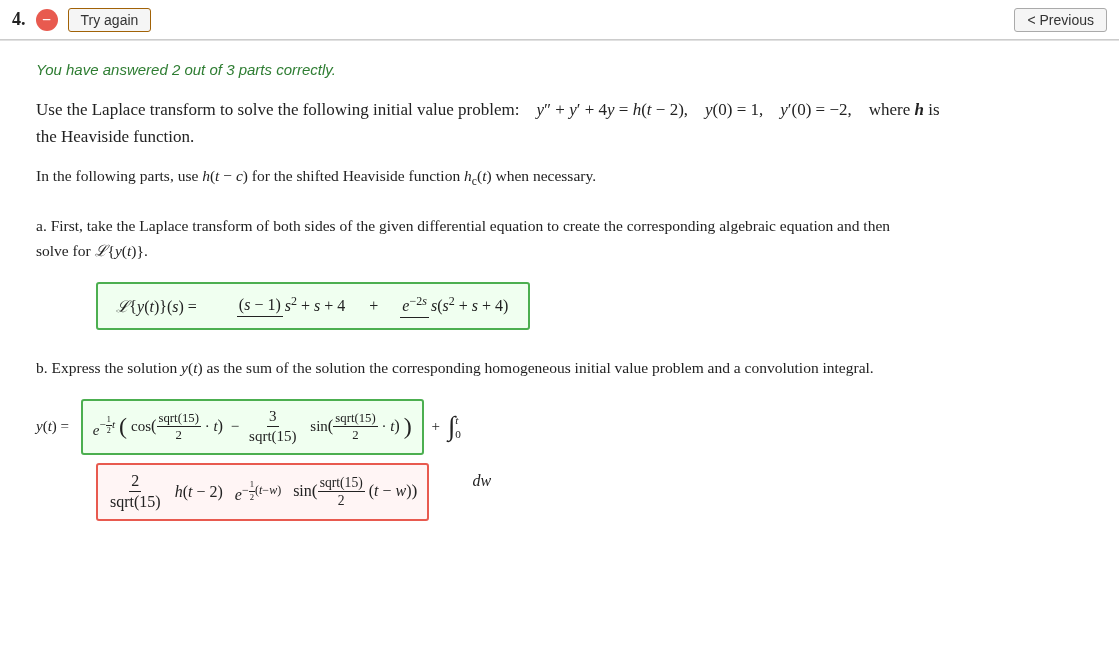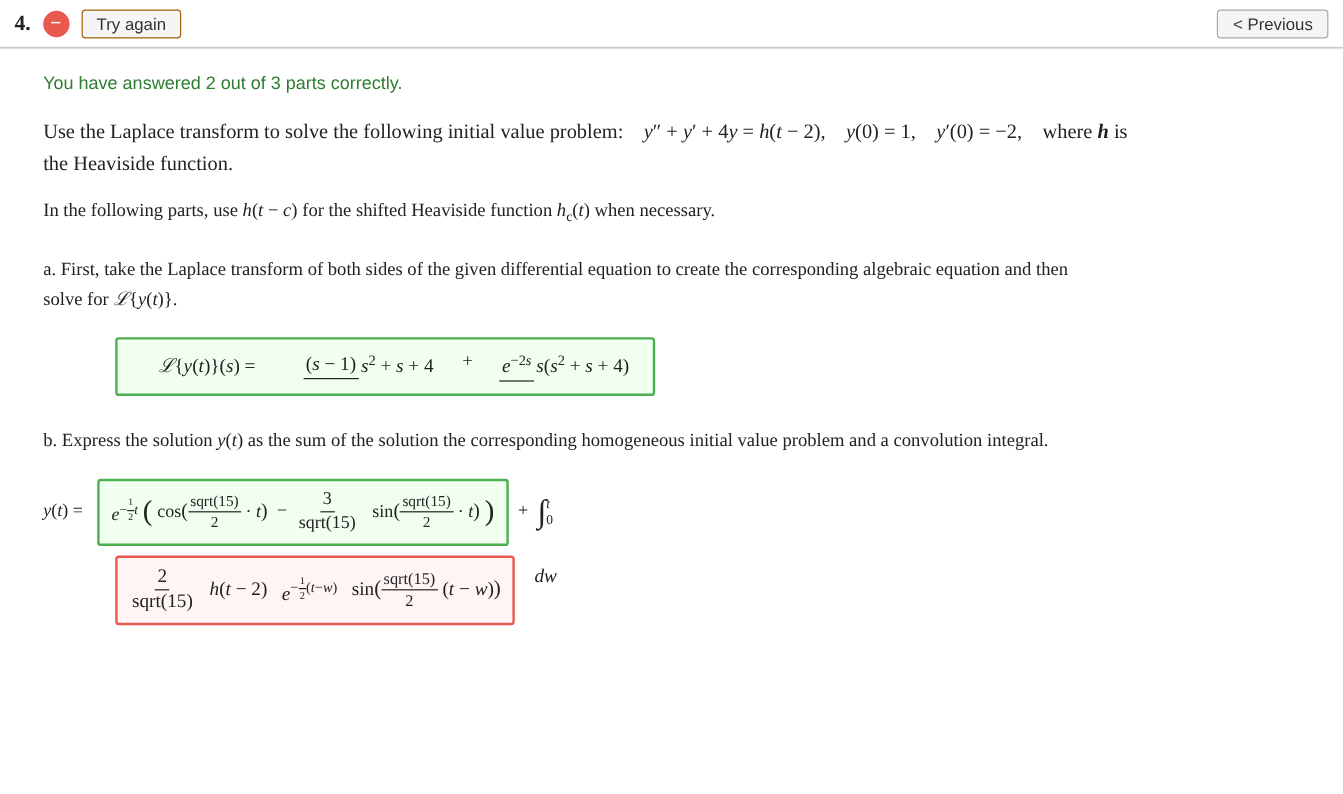--- a/index.html
+++ b/index.html
@@ -63,20 +63,21 @@
       color: #333;
     }
     .main-content {
       padding: 20px 36px 20px 36px;
     }
     .status-text {
       color: #2e7d32;
       font-family: Arial, sans-serif;
       font-size: 15px;
       margin-bottom: 18px;
+      font-style: italic;
     }
     .problem-statement {
       font-size: 17px;
       margin-bottom: 14px;
       line-height: 1.6;
     }
     .note-text {
       font-size: 15.5px;
       margin-bottom: 22px;
       line-height: 1.6;
@@ -92,24 +93,24 @@
     .formula-box {
       display: inline-block;
       border: 2px solid #4caf50;
       background: #f0fff0;
       border-radius: 3px;
       padding: 10px 18px;
       margin: 8px 0 8px 60px;
     }
     .math-block {
       display: flex;
+      align-items: center;
       gap: 18px;
       font-family: 'Times New Roman', Times, serif;
       font-size: 16px;
-      margin-left: 16px;
     }
     
     .frac {
       display: inline-flex;
       align-items: center;
       vertical-align: middle;
       font-family: 'Times New Roman', Times, serif;
     }
     .frac-num {
       border-bottom: 1px solid #222;
@@ -282,18 +283,18 @@
         </span>
         &nbsp;
         <span>
           sin<span style="font-size:1.1em;">(</span><span class="frac" style="display:inline-flex;flex-direction:column;align-items:center;vertical-align:middle;font-size:0.85em;">
               <span class="frac-num" style="border-bottom:1px solid #222;padding:0 2px;">sqrt(15)</span>
               <span class="frac-den" style="padding:0 2px;">2</span>
             </span> (<i>t</i> − <i>w</i>)<span style="font-size:1.1em;">)</span>
         </span>
       </div>
       &nbsp;&nbsp;
-      <span style="font-family:'Times New Roman',serif; font-size:16px;"><i>dw</i></span>
+      <span style="font-family:'Times New Roman',serif; font-size:16px;margin-left:27px;"><i>dw</i></span>
     </div>
 
   </div>
 
 </div>
 
 </body></html>

